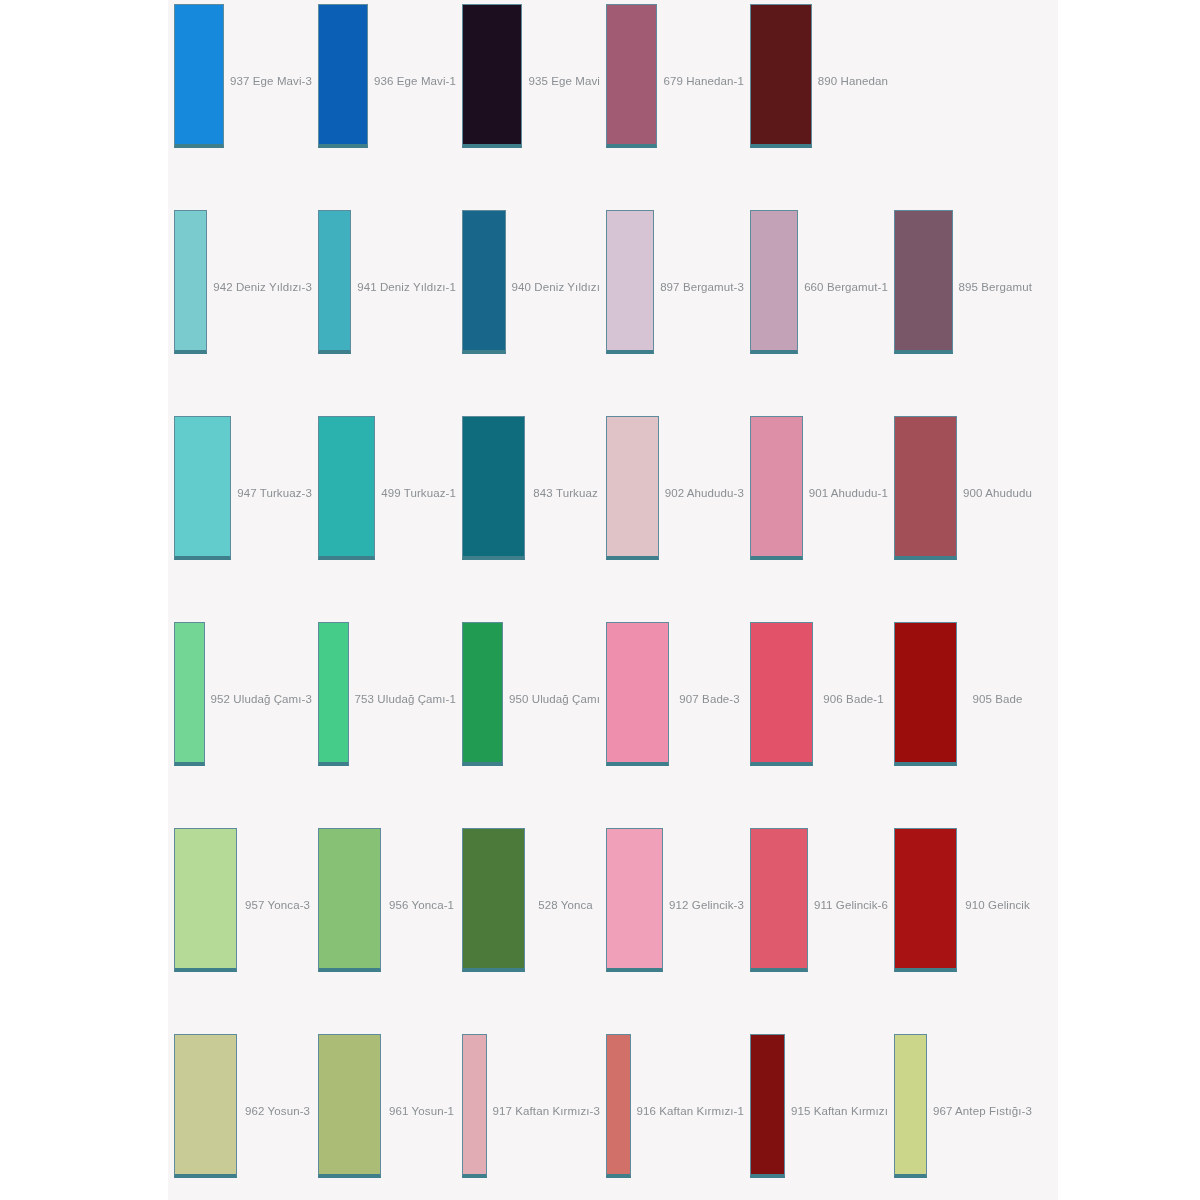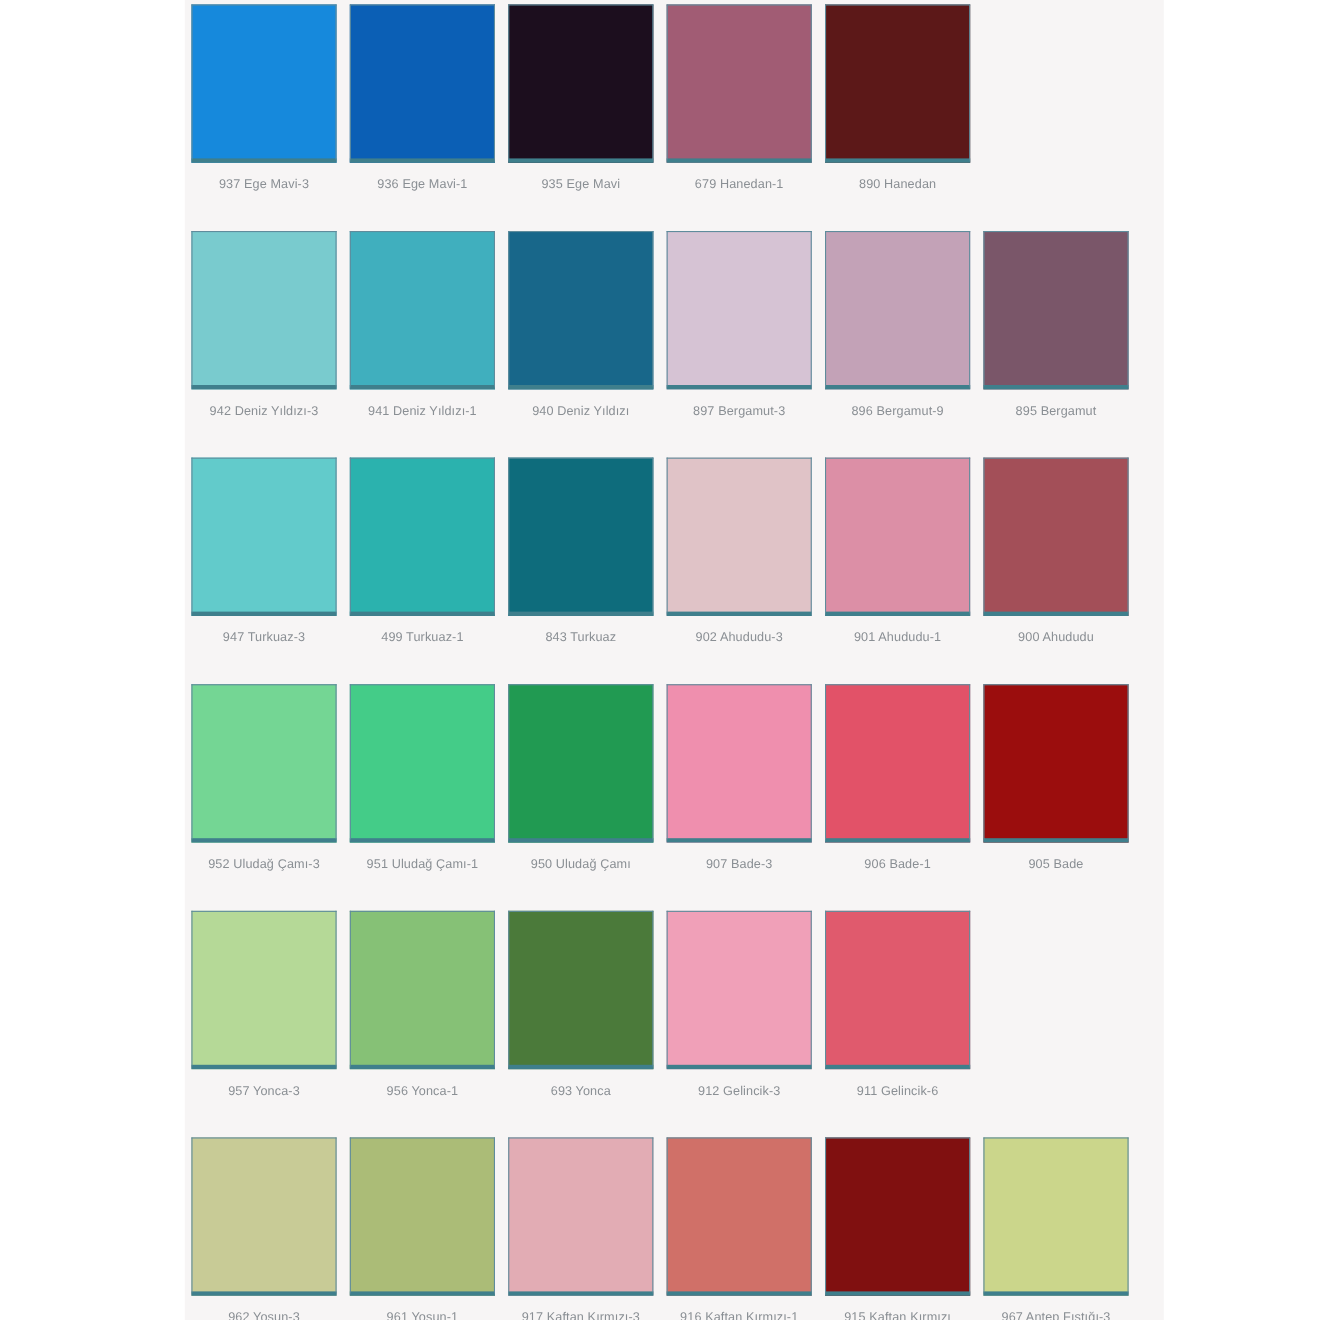--- a/index.html
+++ b/index.html
@@ -37,21 +37,20 @@
     justify-content: flex-start;
     height: 206px;
     margin: 0;
     padding: 0;
   }
 
   .cell {
     width: 144px;
     margin-right: 0px;
     display: flex;
-    flex-direction: column;
     align-items: center;
   }
 
   .swatch-wrap {
     width: 144px;
     display: block;
     box-sizing: border-box;
     padding: 4px 6px 0 6px;
   }
 
@@ -140,21 +139,21 @@
       <div class="cell">
         <div class="swatch-wrap">
           <div class="swatch" style="background-color: rgb(214, 195, 212);"></div>
         </div>
         <div class="caption">897 Bergamut-3</div>
       </div>
       <div class="cell">
         <div class="swatch-wrap">
           <div class="swatch" style="background-color: rgb(195, 162, 183);"></div>
         </div>
-        <div class="caption">896 Bergamut-9</div>
+        <div class="caption">660 Bergamut-1</div>
       </div>
       <div class="cell">
         <div class="swatch-wrap">
           <div class="swatch" style="background-color: rgb(122, 86, 105);"></div>
         </div>
         <div class="caption">895 Bergamut</div>
       </div>
     </div>
 
     <div class="row">
@@ -200,21 +199,21 @@
       <div class="cell">
         <div class="swatch-wrap">
           <div class="swatch" style="background-color: rgb(116, 214, 148);"></div>
         </div>
         <div class="caption">952 Uludağ Çamı-3</div>
       </div>
       <div class="cell">
         <div class="swatch-wrap">
           <div class="swatch" style="background-color: rgb(68, 204, 136);"></div>
         </div>
-        <div class="caption">951 Uludağ Çamı-1</div>
+        <div class="caption">753 Uludağ Çamı-1</div>
       </div>
       <div class="cell">
         <div class="swatch-wrap">
           <div class="swatch" style="background-color: rgb(33, 154, 82);"></div>
         </div>
         <div class="caption">950 Uludağ Çamı</div>
       </div>
       <div class="cell">
         <div class="swatch-wrap">
           <div class="swatch" style="background-color: rgb(239, 143, 174);"></div>
@@ -245,33 +244,39 @@
       <div class="cell">
         <div class="swatch-wrap">
           <div class="swatch" style="background-color: rgb(134, 193, 118);"></div>
         </div>
         <div class="caption">956 Yonca-1</div>
       </div>
       <div class="cell">
         <div class="swatch-wrap">
           <div class="swatch" style="background-color: rgb(75, 122, 58);"></div>
         </div>
-        <div class="caption">693 Yonca</div>
+        <div class="caption">528 Yonca</div>
       </div>
       <div class="cell">
         <div class="swatch-wrap">
           <div class="swatch" style="background-color: rgb(240, 160, 184);"></div>
         </div>
         <div class="caption">912 Gelincik-3</div>
       </div>
       <div class="cell">
         <div class="swatch-wrap">
           <div class="swatch" style="background-color: rgb(224, 90, 109);"></div>
         </div>
         <div class="caption">911 Gelincik-6</div>
+      </div>
+      <div class="cell">
+        <div class="swatch-wrap">
+          <div class="swatch" style="background-color: rgb(168, 18, 18);"></div>
+        </div>
+        <div class="caption">910 Gelincik</div>
       </div>
     </div>
 
     <div class="row">
       <div class="cell">
         <div class="swatch-wrap">
           <div class="swatch" style="background-color: rgb(200, 203, 150);"></div>
         </div>
         <div class="caption">962 Yosun-3</div>
       </div>

